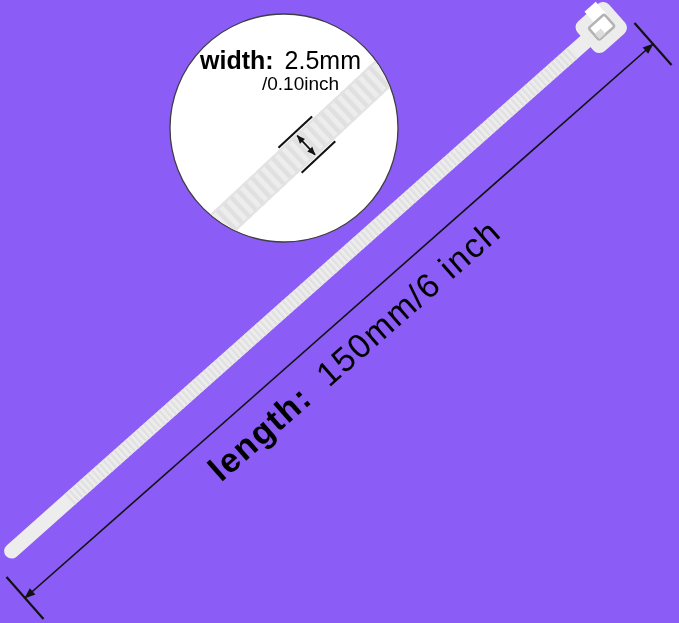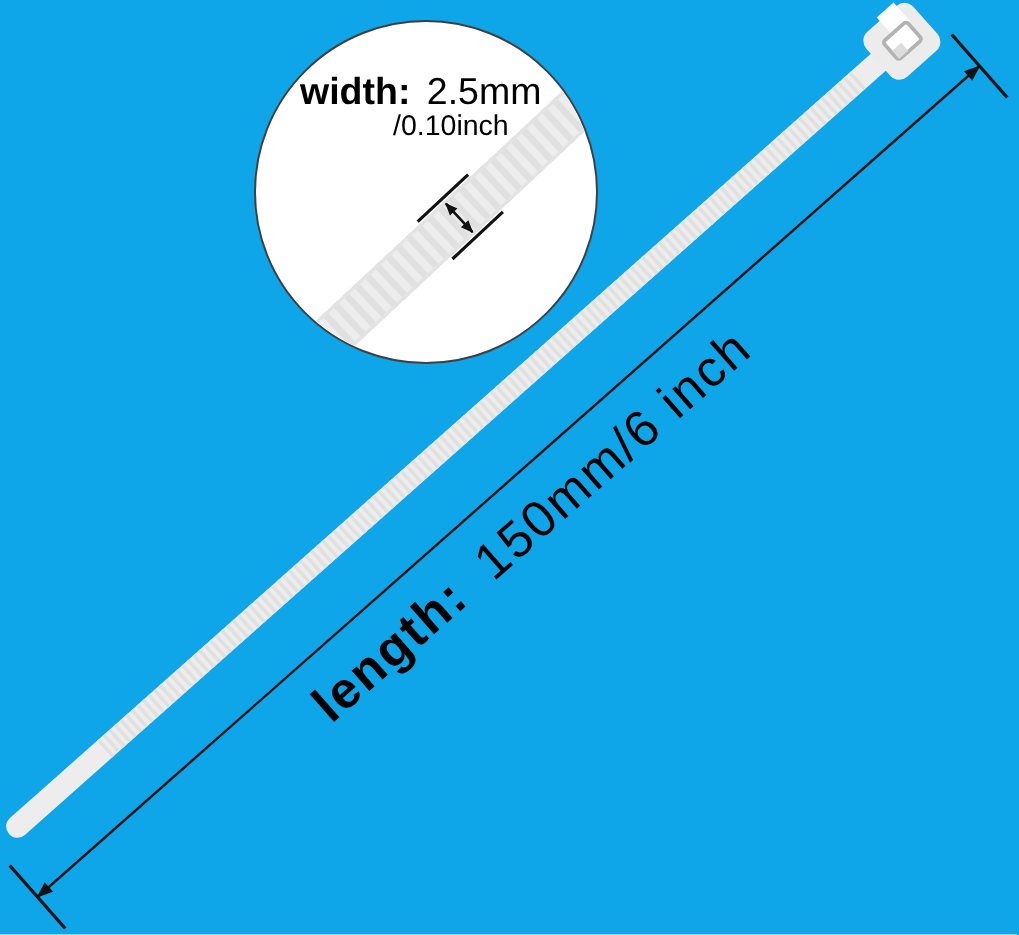--- a/index.html
+++ b/index.html
@@ -5,21 +5,21 @@
   html, body {
     margin: 0;
     padding: 0;
     background: #ffffff;
     font-family: "Liberation Sans", sans-serif;
   }
   .stage {
     position: relative;
     width: 679px;
     height: 623px;
-    background: #0ea5e9;
+    background: #8b5cf6;
     overflow: hidden;
   }
   svg { display: block; }
   text {
     font-family: "Liberation Sans", sans-serif;
     fill: #000000;
   }
 </style>
 </head>
 <body>

